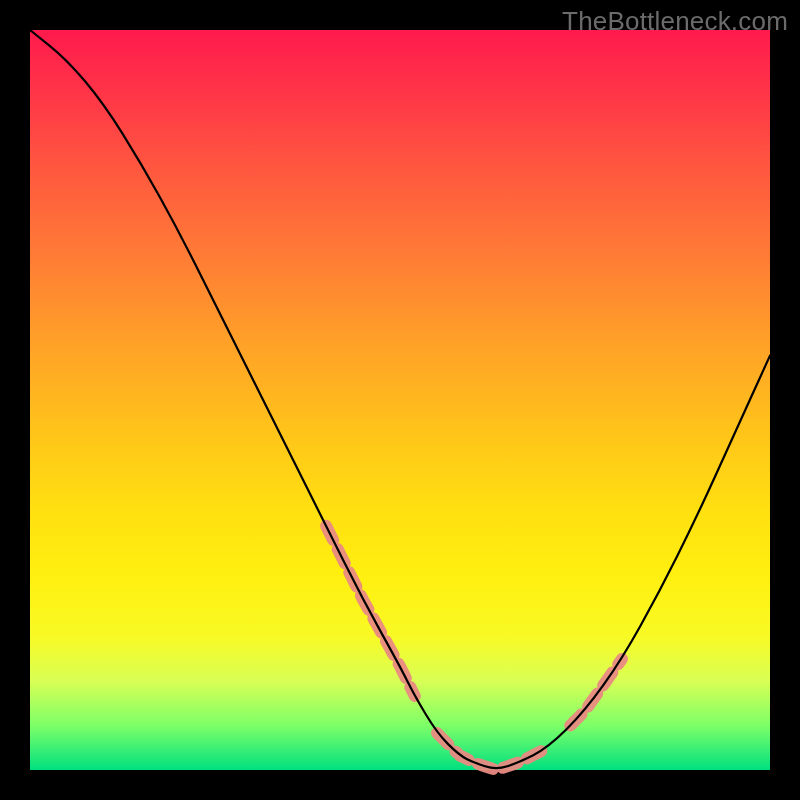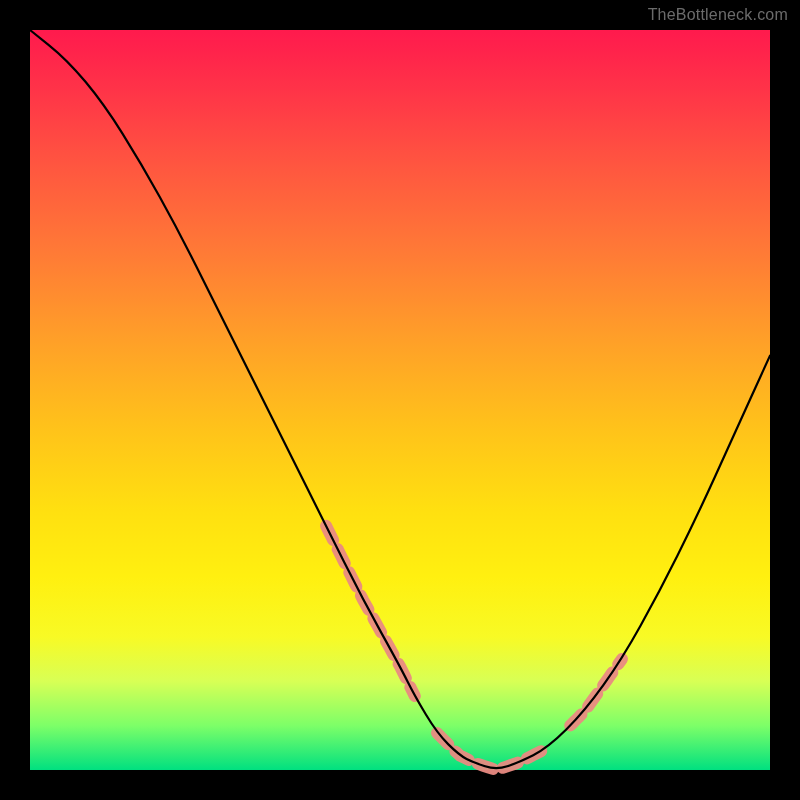--- a/index.html
+++ b/index.html
@@ -29,21 +29,21 @@
       #d8ff55 88%,
       #7dff68 94%,
       #00e080 100%
     );
   }
   .watermark {
     position: absolute;
     top: 6px;
     right: 12px;
     font-family: Arial, Helvetica, sans-serif;
-    font-size: 16px;
+    font-size: 26px;
     color: #6b6b6b;
     font-weight: 400;
     letter-spacing: 0.2px;
     user-select: none;
   }
   svg.curve {
     position: absolute;
     left: 0; top: 0;
     width: 740px; height: 740px;
     overflow: visible;

